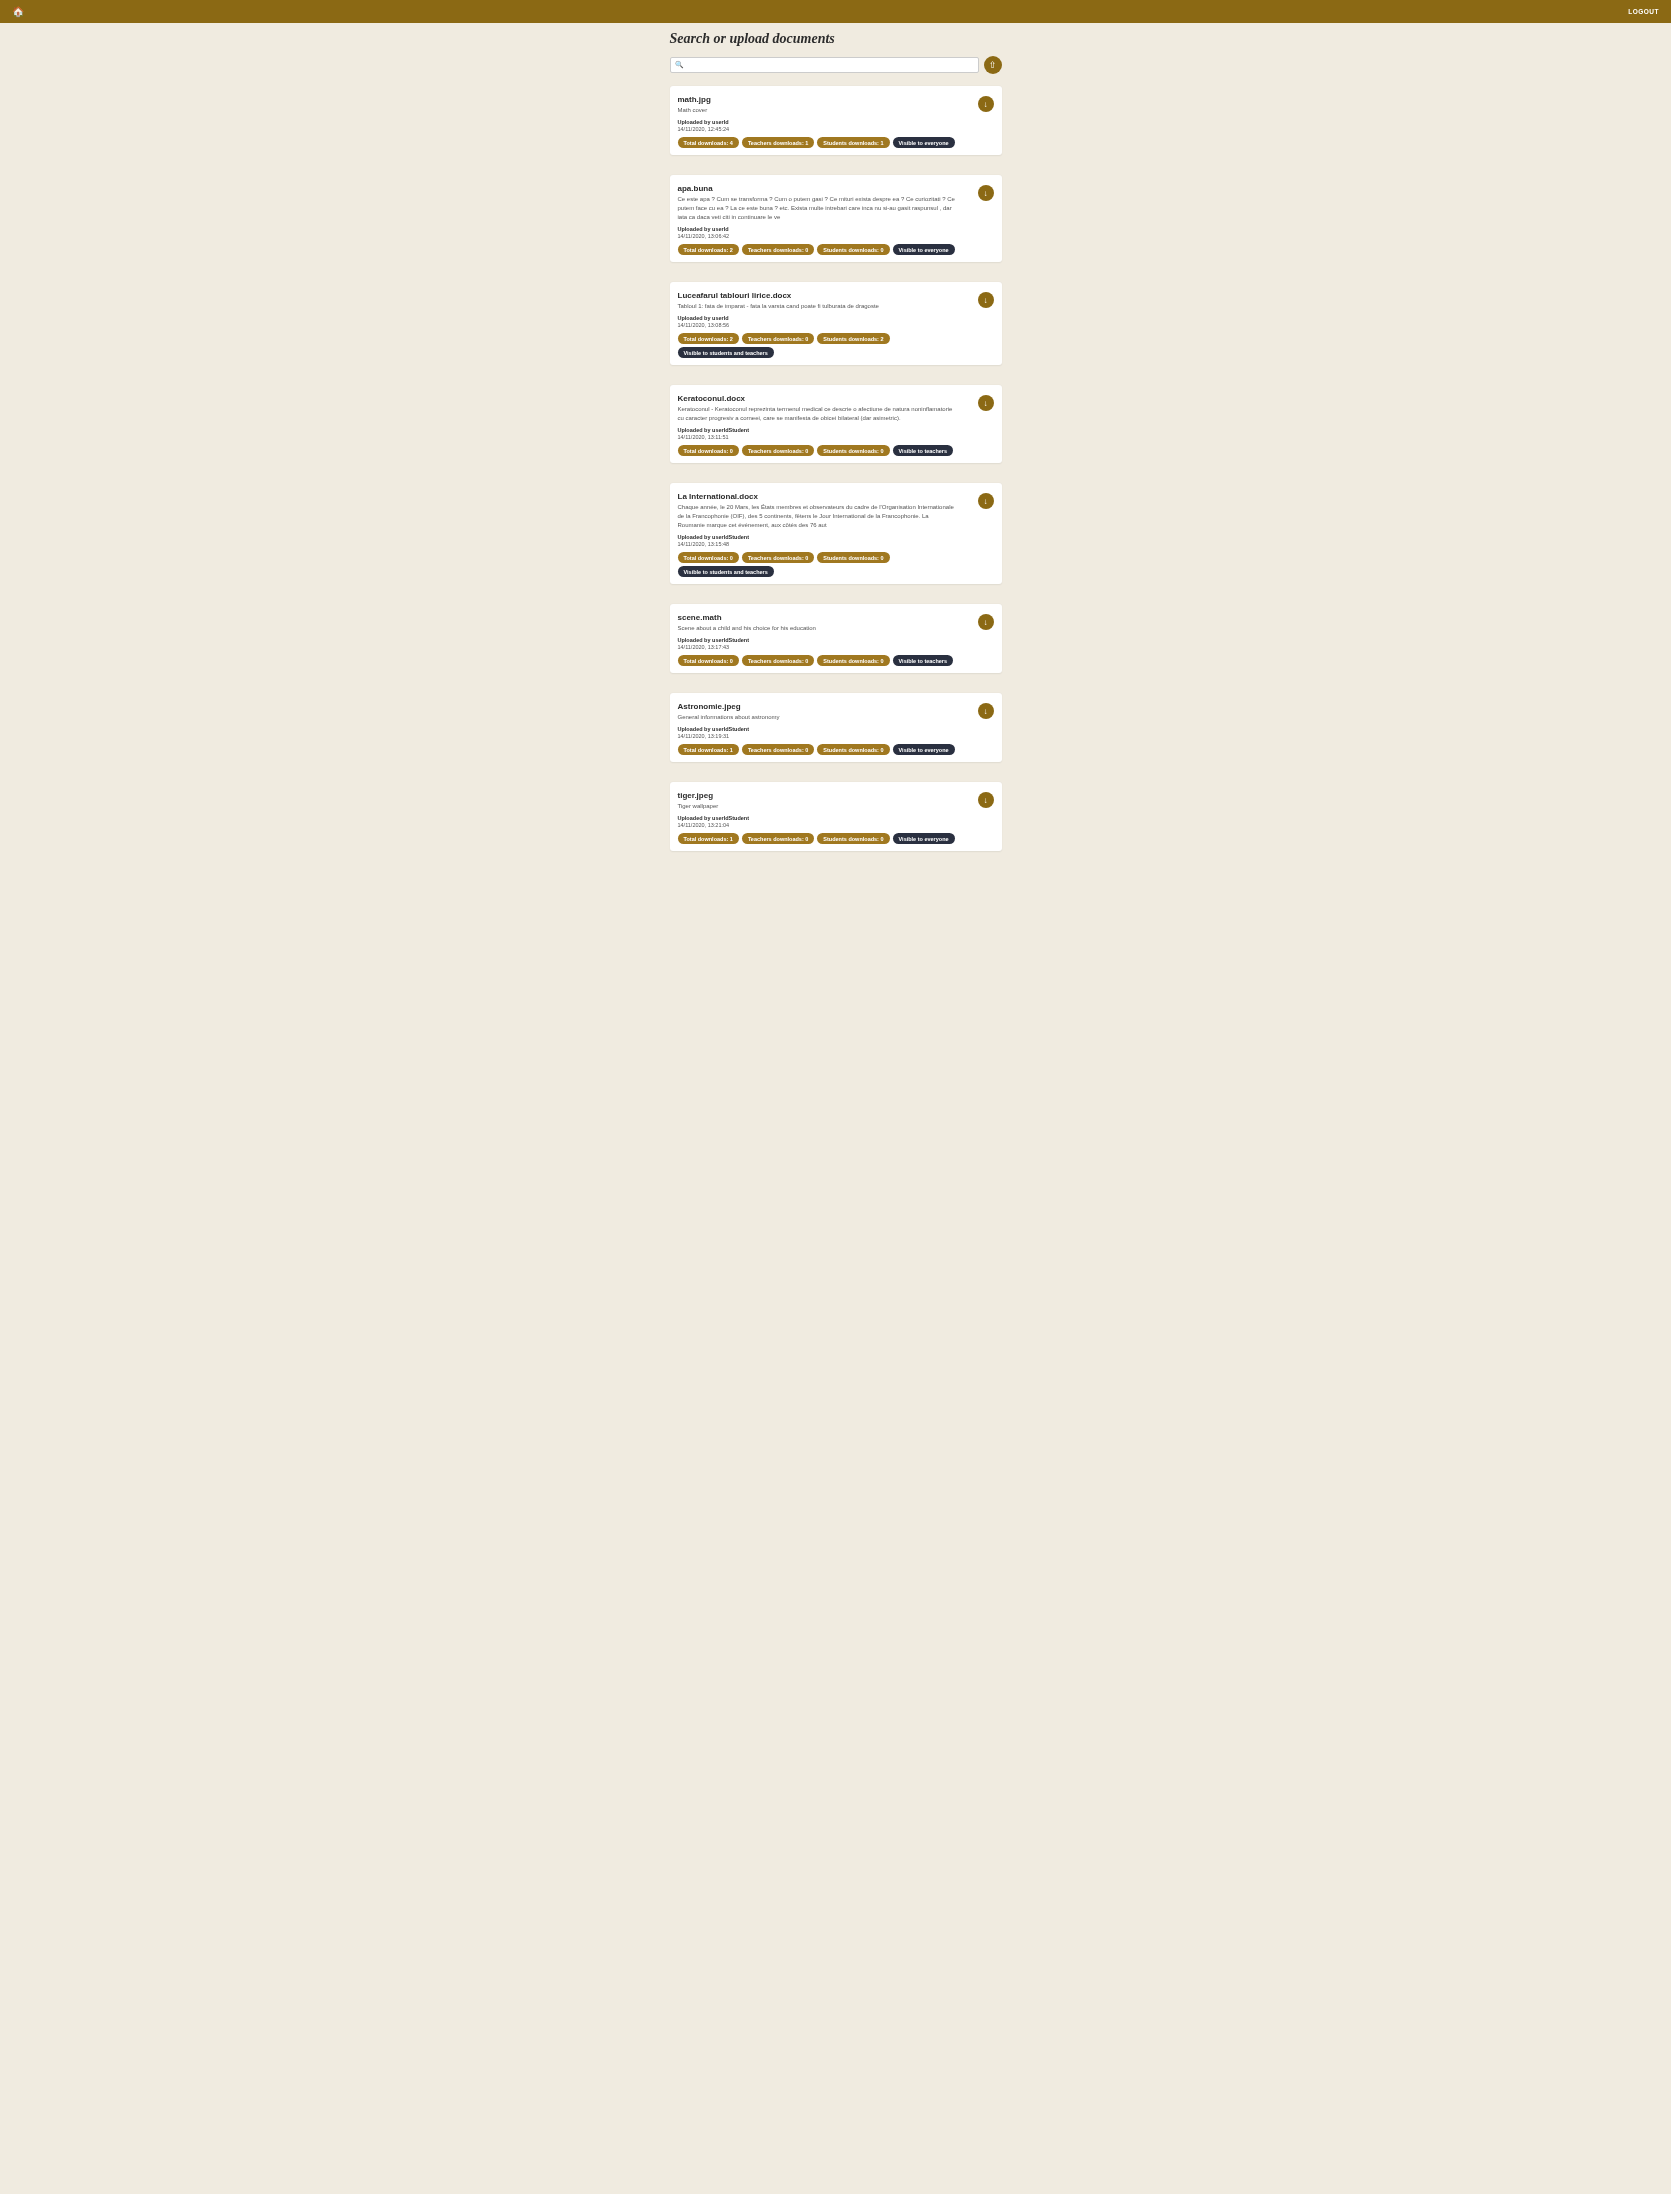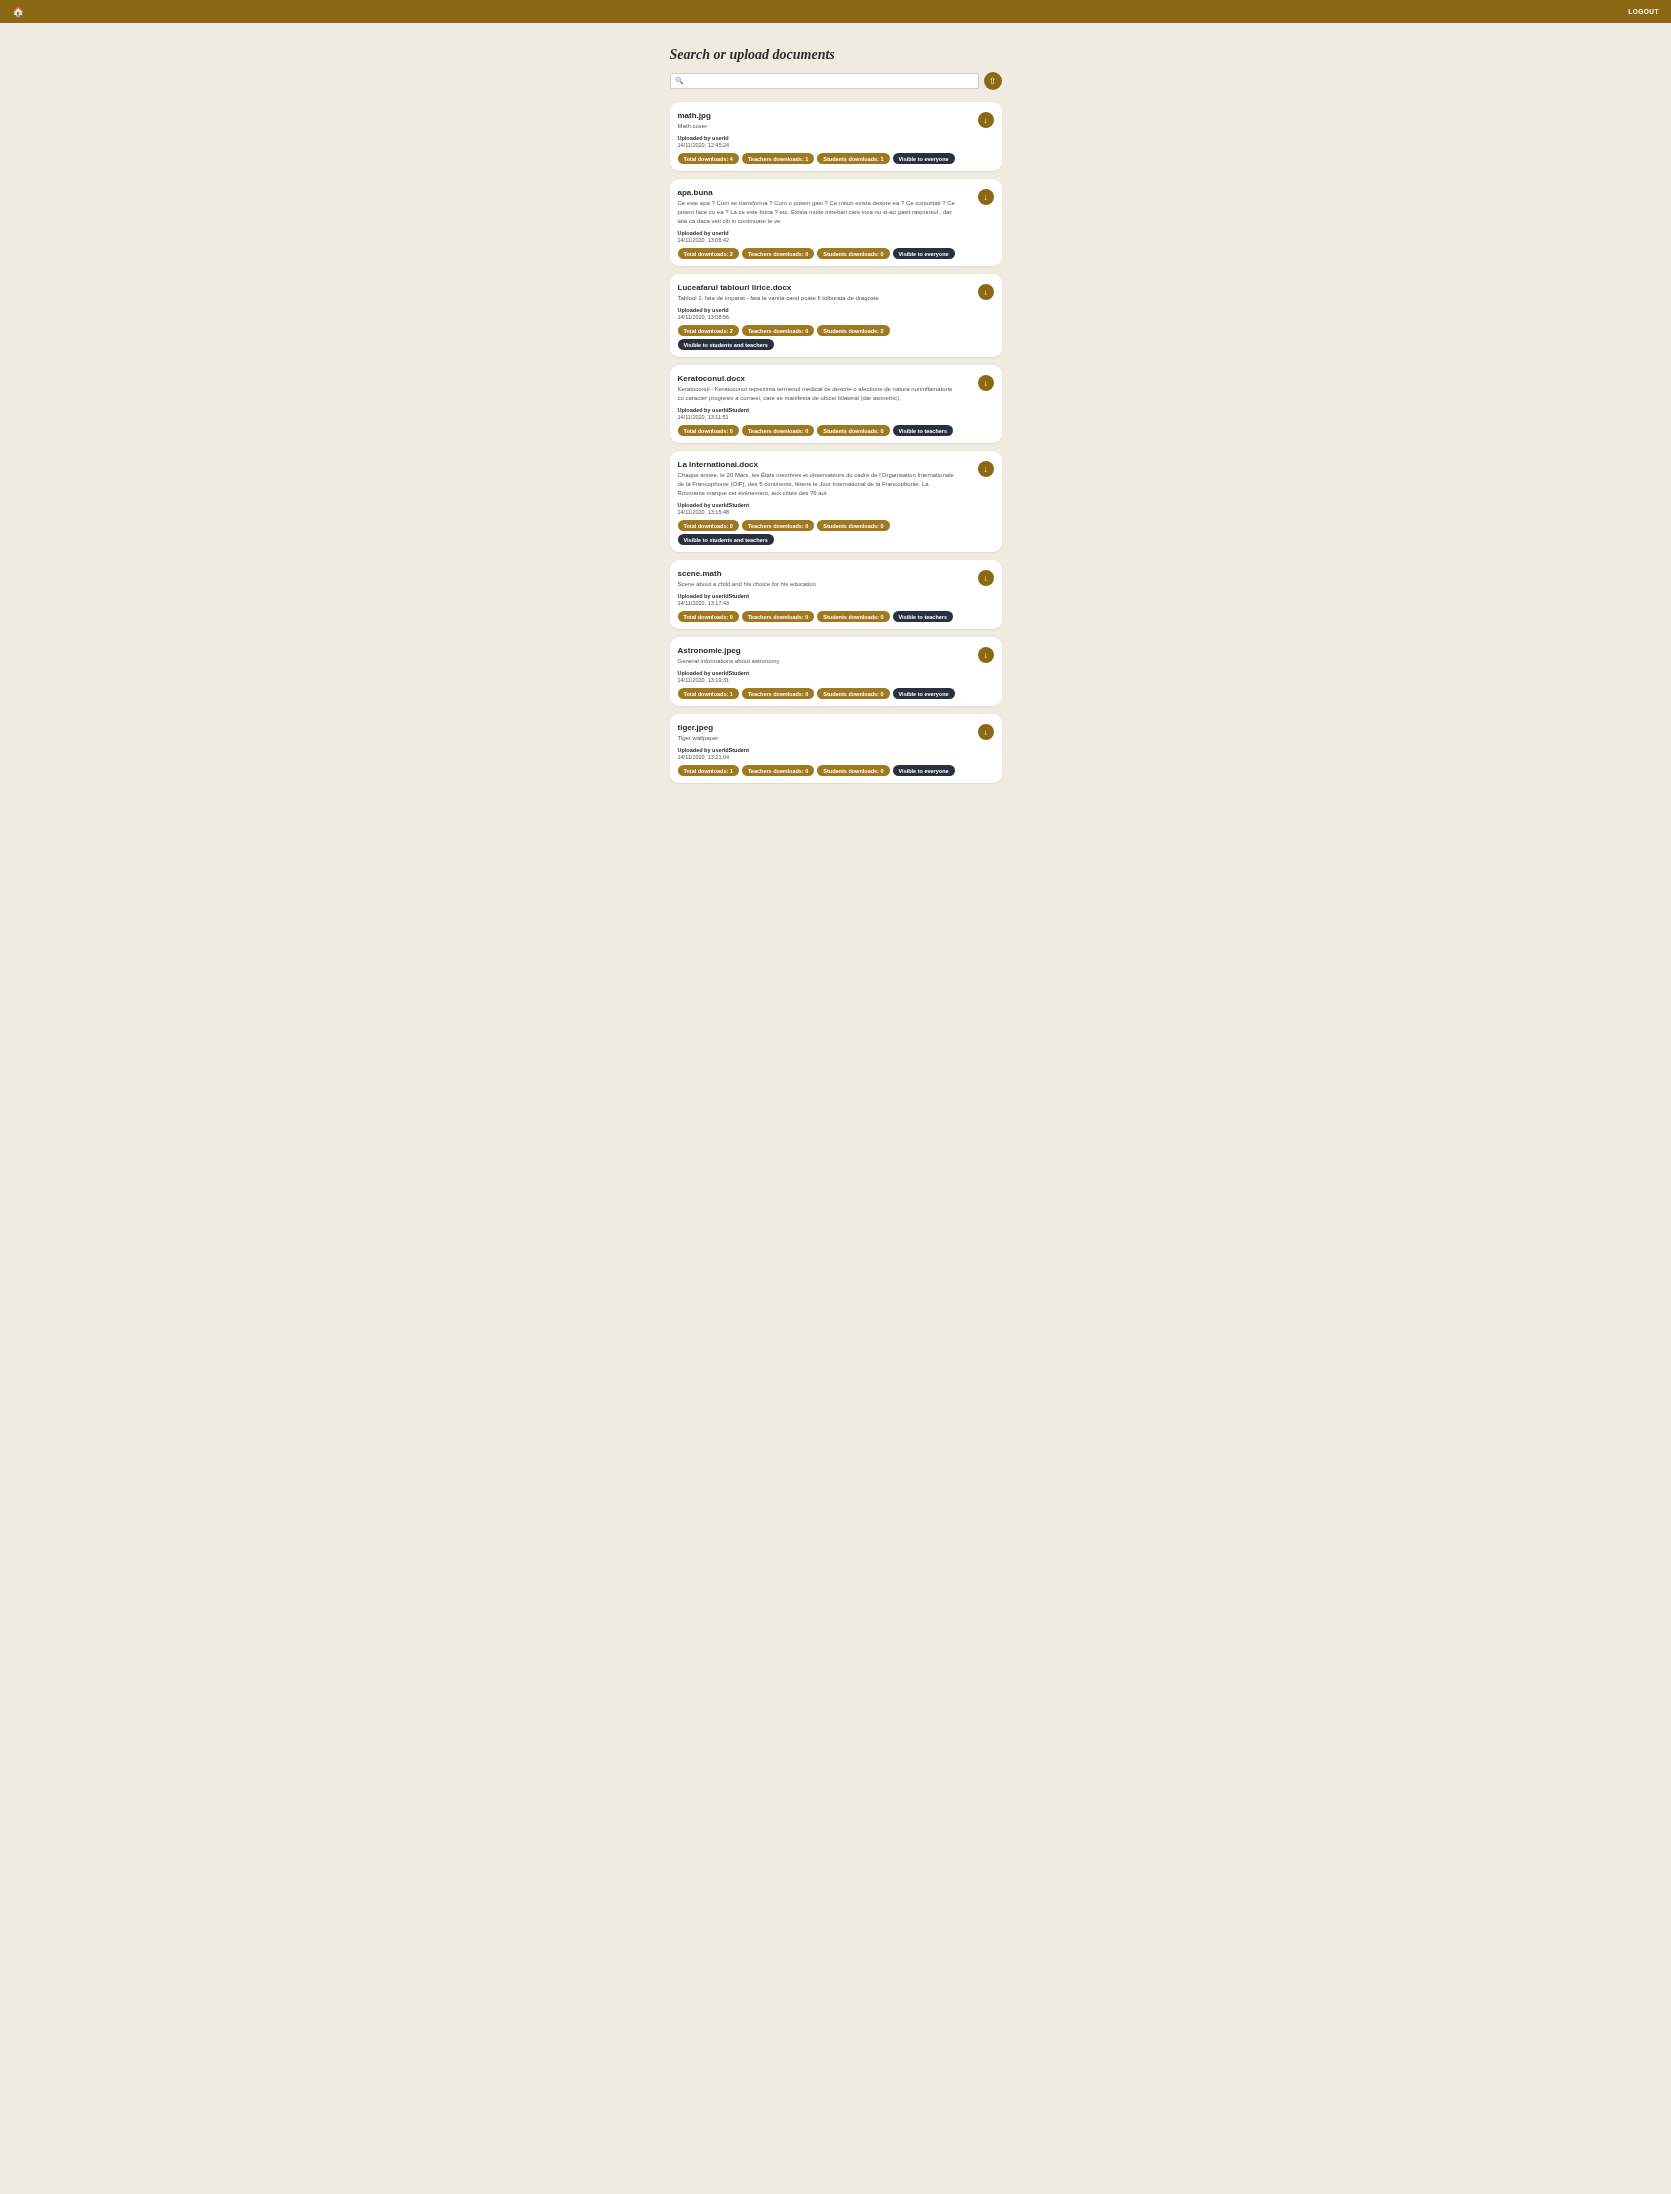--- a/index.html
+++ b/index.html
@@ -20,21 +20,21 @@
       font-size: 6.5px;
       font-weight: bold;
       letter-spacing: 0.5px;
       cursor: pointer;
       background: none;
       border: none;
     }
     .main-content {
       max-width: 348px;
       margin: 0 auto;
-      padding: 24px 8px;
+      padding: 8px 8px;
     }
     .page-title {
       font-family: Georgia, 'Times New Roman', serif;
       font-style: italic;
       font-size: 14px;
       color: #2c2c2c;
       margin-bottom: 9px;
     }
     .search-row {
       display: flex;
@@ -72,23 +72,23 @@
       display: flex;
       align-items: center;
       justify-content: center;
       cursor: pointer;
       color: white;
       font-size: 9px;
       flex-shrink: 0;
     }
     .document-card {
       background: white;
-      border-radius: 9px;
+      border-radius: 3px;
       padding: 9px 8px 7px 8px;
-      margin-bottom: 8px;
+      margin-bottom: 20px;
       position: relative;
       box-shadow: 0 0.5px 1.5px rgba(0,0,0,0.07);
     }
     .card-header {
       display: flex;
       align-items: flex-start;
       justify-content: space-between;
     }
     .card-info {
       flex: 1;

